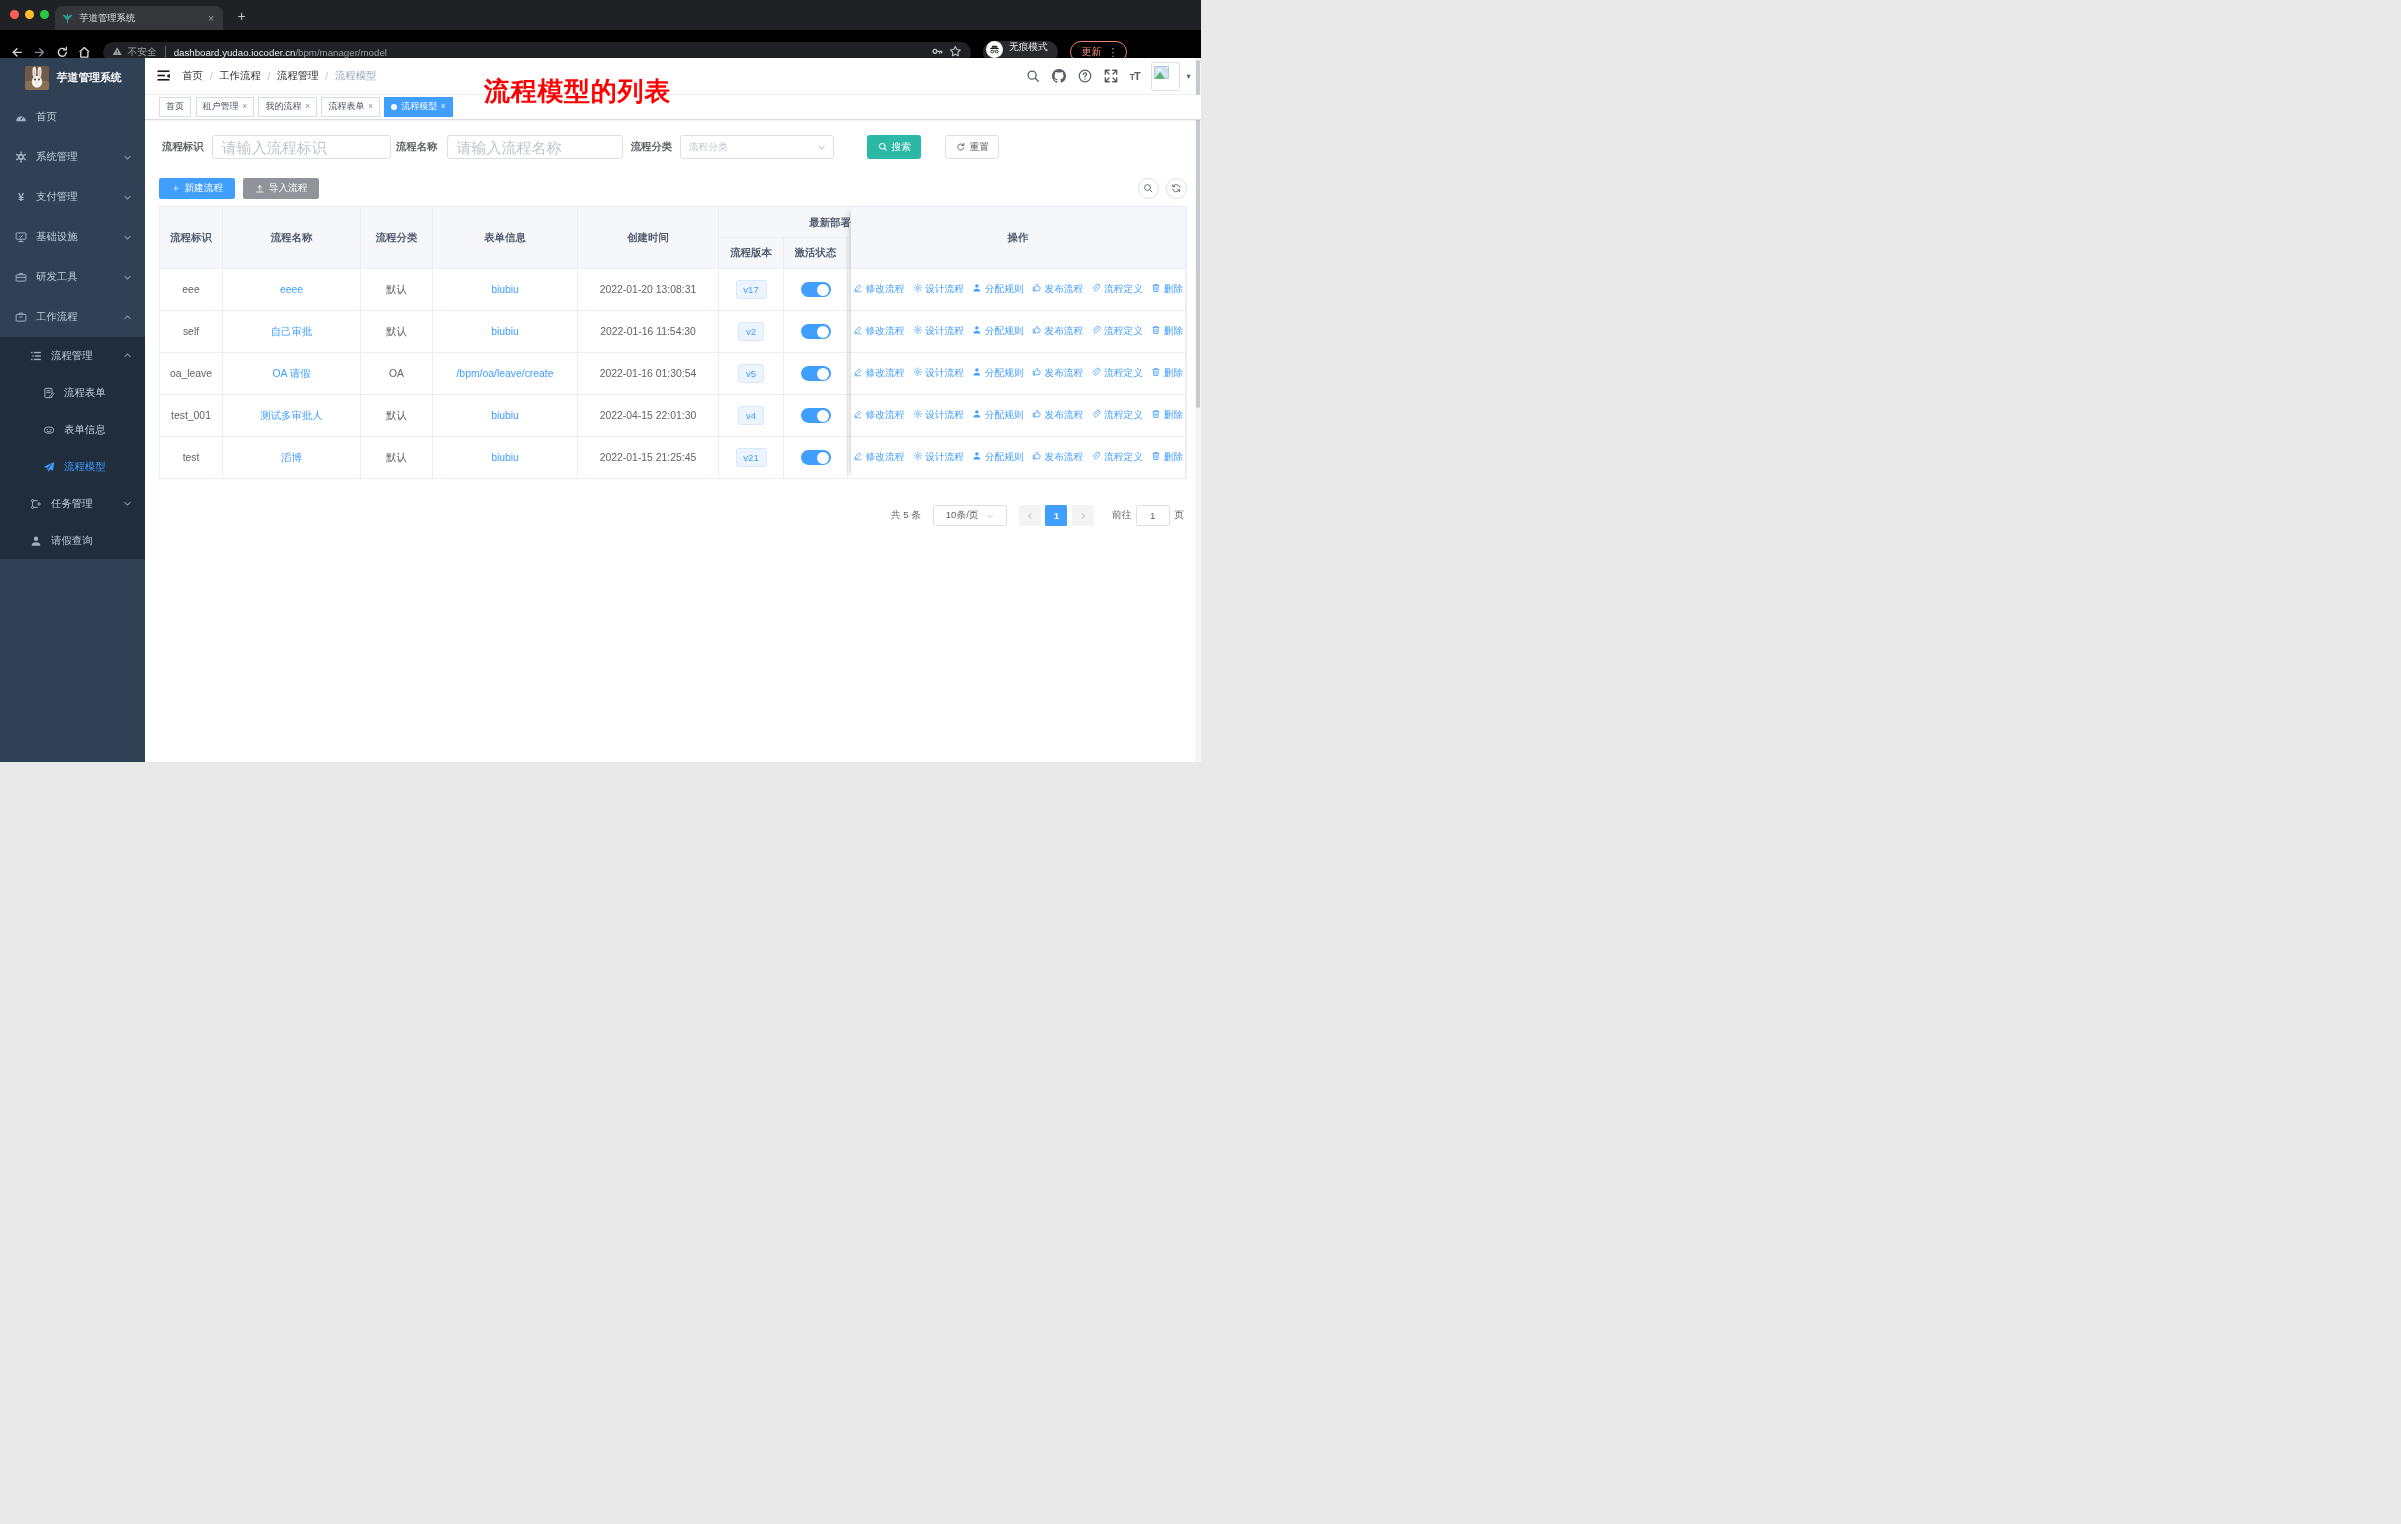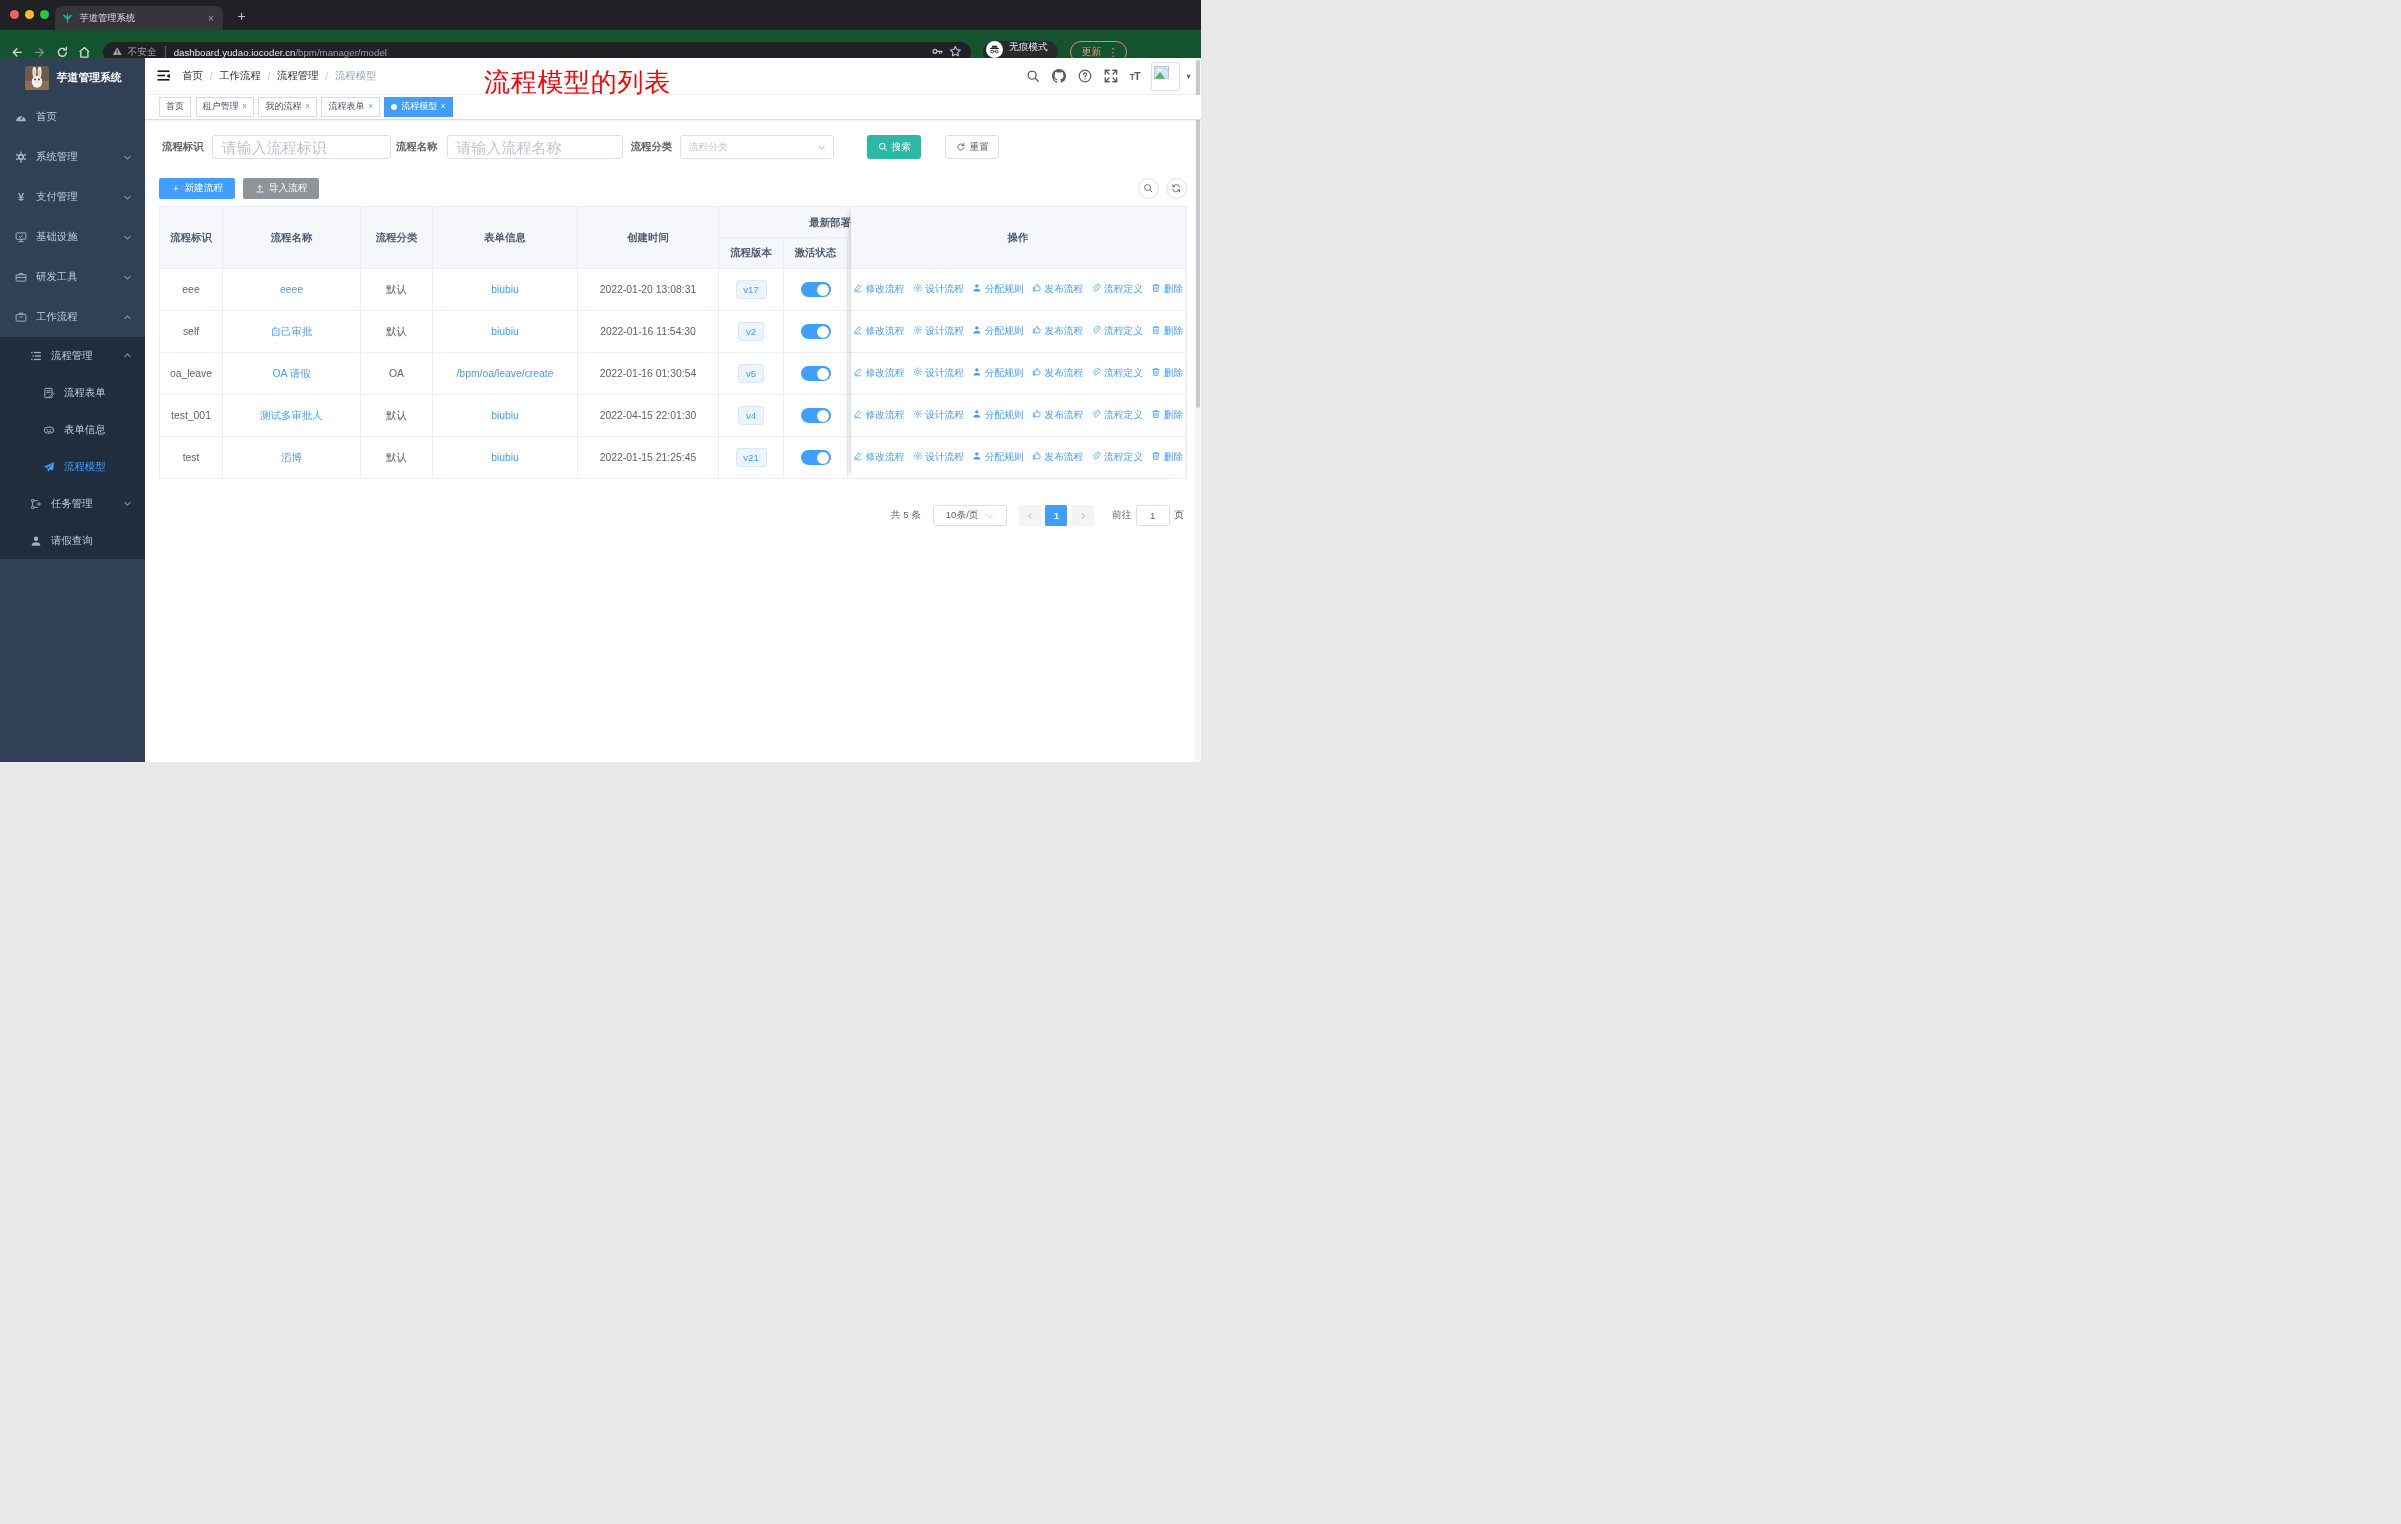--- a/index.html
+++ b/index.html
@@ -11,21 +11,21 @@
   .tabstrip{position:relative;height:30px;background:#202124;}
   .lights{position:absolute;left:10.4px;top:10.4px;display:flex;gap:6px;}
   .light{width:9px;height:9px;border-radius:50%;}
   .l-red{background:#ff5f57}.l-yellow{background:#febc2e}.l-green{background:#28c840}
   .tab{position:absolute;left:55px;top:6px;width:168px;height:24px;background:#35363a;
     border-radius:7.4px 7.4px 0 0;display:flex;align-items:center;padding:0 7.4px;color:#dfe1e5;font-size:9.3px;}
   .tab .fav{width:11px;height:11px;margin-right:6px;flex:none;}
   .tab .ttl{flex:1;white-space:nowrap;overflow:hidden;}
   .tab .cls{color:#9aa0a6;font-size:10.4px;padding:0 1.5px;cursor:pointer;}
   .newtab{position:absolute;left:232px;top:7.4px;color:#c0c4cc;font-size:14px;line-height:19.4px;width:19.4px;text-align:center;border-radius:50%;}
-  .toolbar{height:44px;background:#14532d;display:flex;align-items:center;padding:0 7.4px;gap:3px;}
+  .toolbar{height:44px;background:#000000;display:flex;align-items:center;padding:0 7.4px;gap:3px;}
   .navbtn{width:19.4px;height:19.4px;display:flex;align-items:center;justify-content:center;color:#d5d8dc;flex:none;}
   .navbtn.dim{color:#84878c;}
   .urlbar{height:21px;flex:0 0 868px;background:#202124;border-radius:10.4px;display:flex;align-items:center;
     padding:0 9px;margin-left:6px;color:#9aa0a6;font-size:9.7px;gap:5.2px;}
   .urlbar .host{color:#e8eaed;}
   .urlbar .sep{width:0.7px;height:12px;background:#5f6368;margin:0 3px;}
   .urlbar .grow{flex:1;}
   .incog{height:22px;background:#28292c;border-radius:11px;display:flex;align-items:flex-start;gap:6px;
     padding:0 10.4px 0 3px;margin-left:9px;color:#e8eaed;font-size:9.7px;flex:none;}
   .incog .cir{width:17px;height:17px;border-radius:50%;background:#fff;display:flex;align-items:center;justify-content:center;}
@@ -56,21 +56,21 @@
   .bc{display:flex;align-items:center;font-size:10.4px;color:#303133;gap:6.7px;white-space:nowrap;}
   .bc .bsep{color:#c0c4cc;}
   .bc .muted{color:#97a8be;}
   .nv-right{margin-left:auto;display:flex;align-items:center;gap:11px;color:#5a5e66;}
   .nv-ic{width:15px;height:15px;display:flex;align-items:center;justify-content:center;}
   .tt{font-size:11px;font-weight:bold;color:#5a5e66;letter-spacing:-0.7px;}
   .tt small{font-size:8.2px;font-weight:bold;}
   .avatar{width:29px;height:29px;border:0.7px solid #dcdfe6;border-radius:2.2px;background:#fff;
     display:flex;align-items:flex-start;justify-content:flex-start;padding:2.2px;}
   .caret{color:#5a5e66;font-size:8.2px;margin-left:-4.5px;}
-  .annotation{position:absolute;left:339px;top:7px;font-size:26px;font-weight:400;color:#ff0000;
+  .annotation{position:absolute;left:339px;top:16px;font-size:26px;font-weight:700;color:#ff0000;
     white-space:nowrap;z-index:40;letter-spacing:0.7px;}
 
   .tagsbar{height:25px;background:#fff;border-bottom:0.7px solid #d8dce5;box-shadow:0 0.7px 2.2px rgba(0,0,0,.10);
     display:flex;align-items:center;padding:0 14px;gap:4.5px;position:relative;z-index:5;}
   .tag{height:19.4px;border:0.7px solid #d8dce5;background:#fff;color:#495060;font-size:9px;
     display:flex;align-items:center;padding:0 6px;gap:3.7px;cursor:pointer;white-space:nowrap;}
   .tag .tx{font-size:8.2px;color:#8a9099;}
   .tag.active{background:#409eff;border-color:#409eff;color:#fff;}
   .tag.active .tx{color:#fff;}
   .tag .dot{width:6px;height:6px;border-radius:50%;background:#fff;display:inline-block;}

